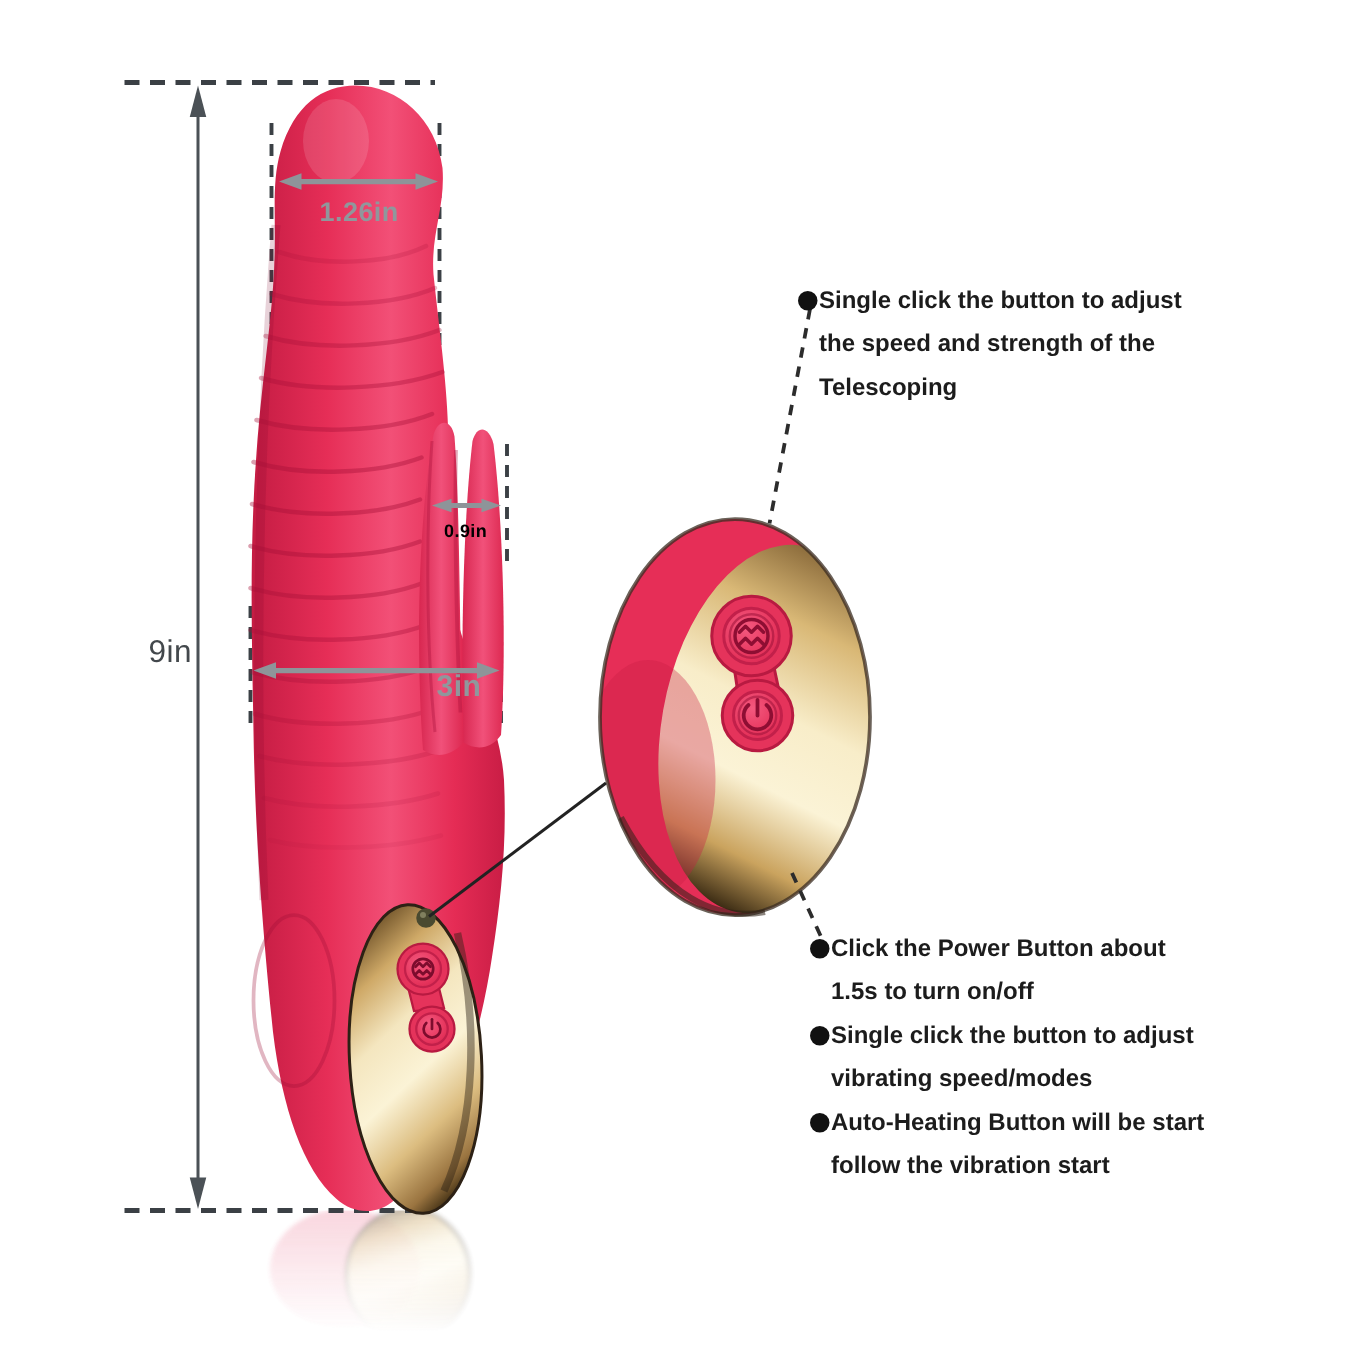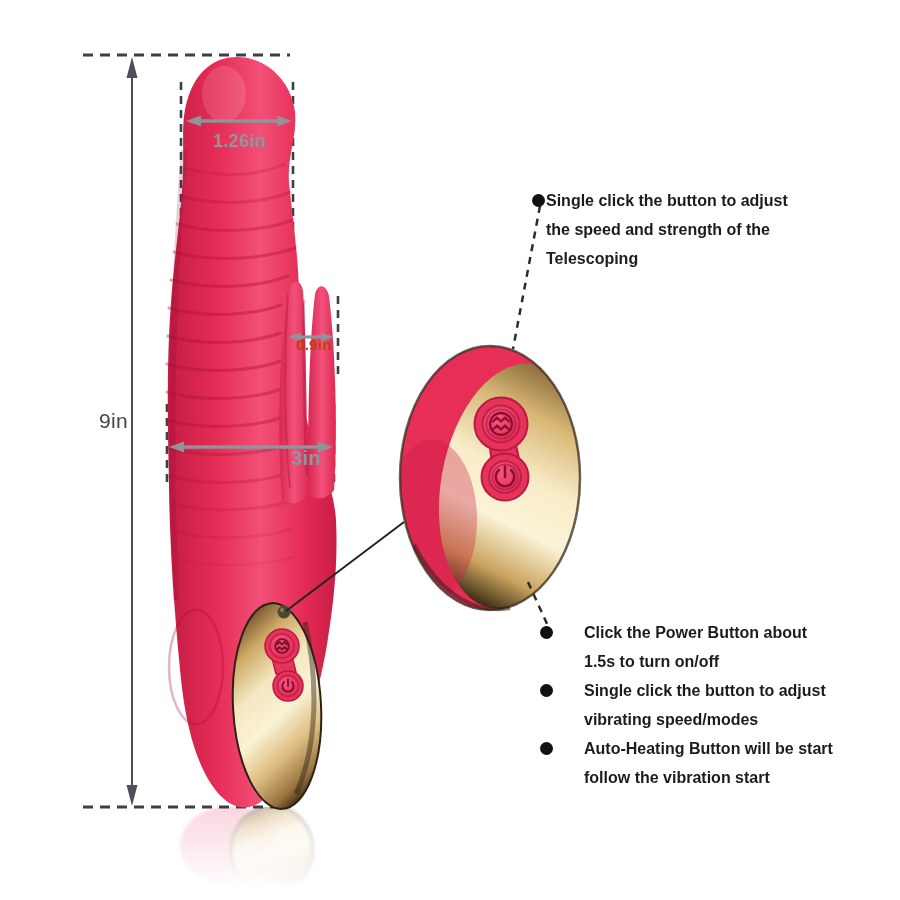--- a/index.html
+++ b/index.html
@@ -1,29 +1,29 @@
 <!DOCTYPE html>
 <html><head>
 <meta charset="utf-8">
 <style>
   html,body{margin:0;padding:0;background:#ffffff;}
   #canvas{position:relative;width:900px;height:900px;background:#ffffff;overflow:hidden;
           font-family:"Liberation Sans",sans-serif;}
   #art{position:absolute;left:0;top:0;}
   .meas{position:absolute;font-weight:700;color:#8e959a;letter-spacing:.3px;margin-top:36px;}
-  .meas-9in{left:99px;top:373px;font-size:21px;font-weight:400;color:#43484c;}
+  .meas-9in{left:99px;top:387px;font-size:21px;font-weight:400;color:#43484c;}
   .meas-126{left:213px;top:95px;font-size:18px;color:#90979c;}
-  .meas-09{left:296px;top:300px;font-size:15px;color:#c2410c;}
+  .meas-09{left:296px;top:311px;font-size:12px;color:#000000;}
   .meas-3{left:291px;top:411px;font-size:20px;color:#90979c;}
   .callout{position:absolute;display:flex;align-items:flex-start;}
   .bullet{width:13px;height:13px;border-radius:50%;background:#111;flex:0 0 13px;margin-top:8px;}
   .bullet-text{white-space:pre-line;margin-left:1px;font-weight:700;font-size:16px;
                line-height:29px;color:#1c1c1c;}
   .callout-stack{position:absolute;display:flex;flex-direction:column;}
-  .callout-stack .callout{position:static;gap:30px;}
+  .callout-stack .callout{position:static;}
 </style>
 </head>
 <body>
 
 <div id="canvas">
 
 <svg id="art" width="900" height="900" viewBox="0 0 900 900">
   <defs>
     <linearGradient id="bodyGrad" x1="0" y1="0" x2="1" y2="0">
       <stop offset="0" stop-color="#c41c43"></stop>

